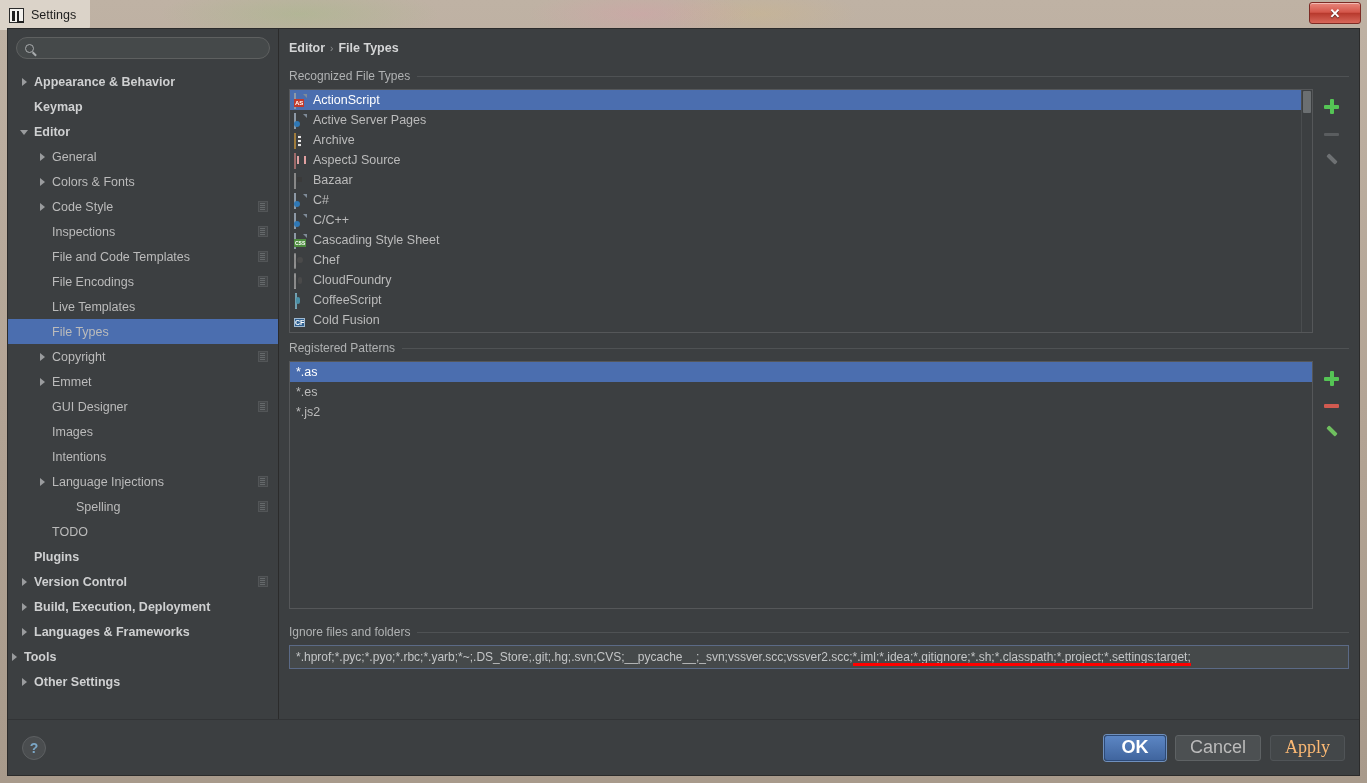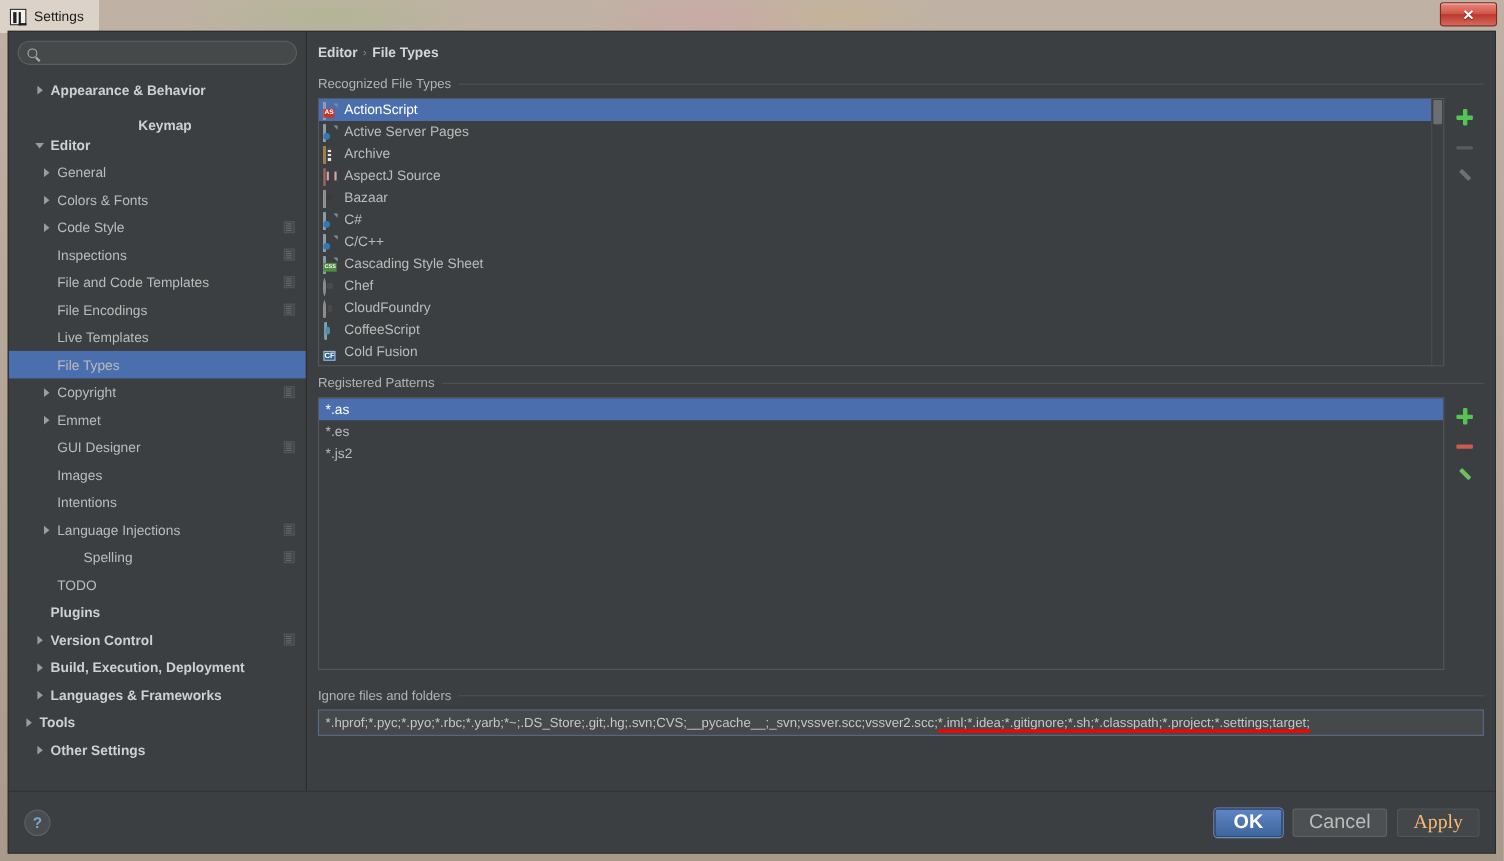--- a/index.html
+++ b/index.html
@@ -82,21 +82,21 @@
   #search-input {
     flex:1; background:transparent; border:none; outline:none;
     color:#bbbbbb; font-size:12px; font-family:"Liberation Sans",sans-serif;
   }
   #tree { flex:1; overflow:hidden; padding-top:4px; position:relative; }
   .tree-item {
     height:25px; display:flex; align-items:center; position:relative;
     padding-right:8px; cursor:pointer; font-size:12.5px; color:#bbbbbb;
   }
   .tree-item.selected { background:#4b6eaf; }
-  .tree-item.bold { font-weight:bold; color:#cfd0d1;margin-left:12px; }
+  .tree-item.bold { font-weight:bold; color:#cfd0d1; }
   .arrow {
     width:13px; height:13px; flex:none; position:relative; margin-right:3px;
   }
   .arrow.right::after{
     content:""; position:absolute; left:4px; top:3px;
     border-left:5px solid #9a9c9e; border-top:4px solid transparent; border-bottom:4px solid transparent;
   }
   .arrow.down::after{
     content:""; position:absolute; left:2px; top:5px;
     border-top:5px solid #9a9c9e; border-left:4px solid transparent; border-right:4px solid transparent;
@@ -278,21 +278,21 @@
         <div id="search-box">
           <span class="mag"></span>
           <input id="search-input" type="text" value="" style="">
         </div>
       </div>
       <div id="tree">
           <div class="tree-item bold" style="padding-left: 10px;">
             <span class="arrow right"></span>
             <span class="tree-label">Appearance &amp; Behavior</span>
           </div>
-          <div class="tree-item bold" style="padding-left: 10px; flex-direction: column;">
+          <div class="tree-item bold" style="padding-left: 10px;">
             <span class="arrow"></span>
             <span class="tree-label">Keymap</span>
           </div>
           <div class="tree-item bold" style="padding-left: 10px;">
             <span class="arrow down"></span>
             <span class="tree-label">Editor</span>
           </div>
           <div class="tree-item" style="padding-left: 28px;">
             <span class="arrow right"></span>
             <span class="tree-label">General</span>

